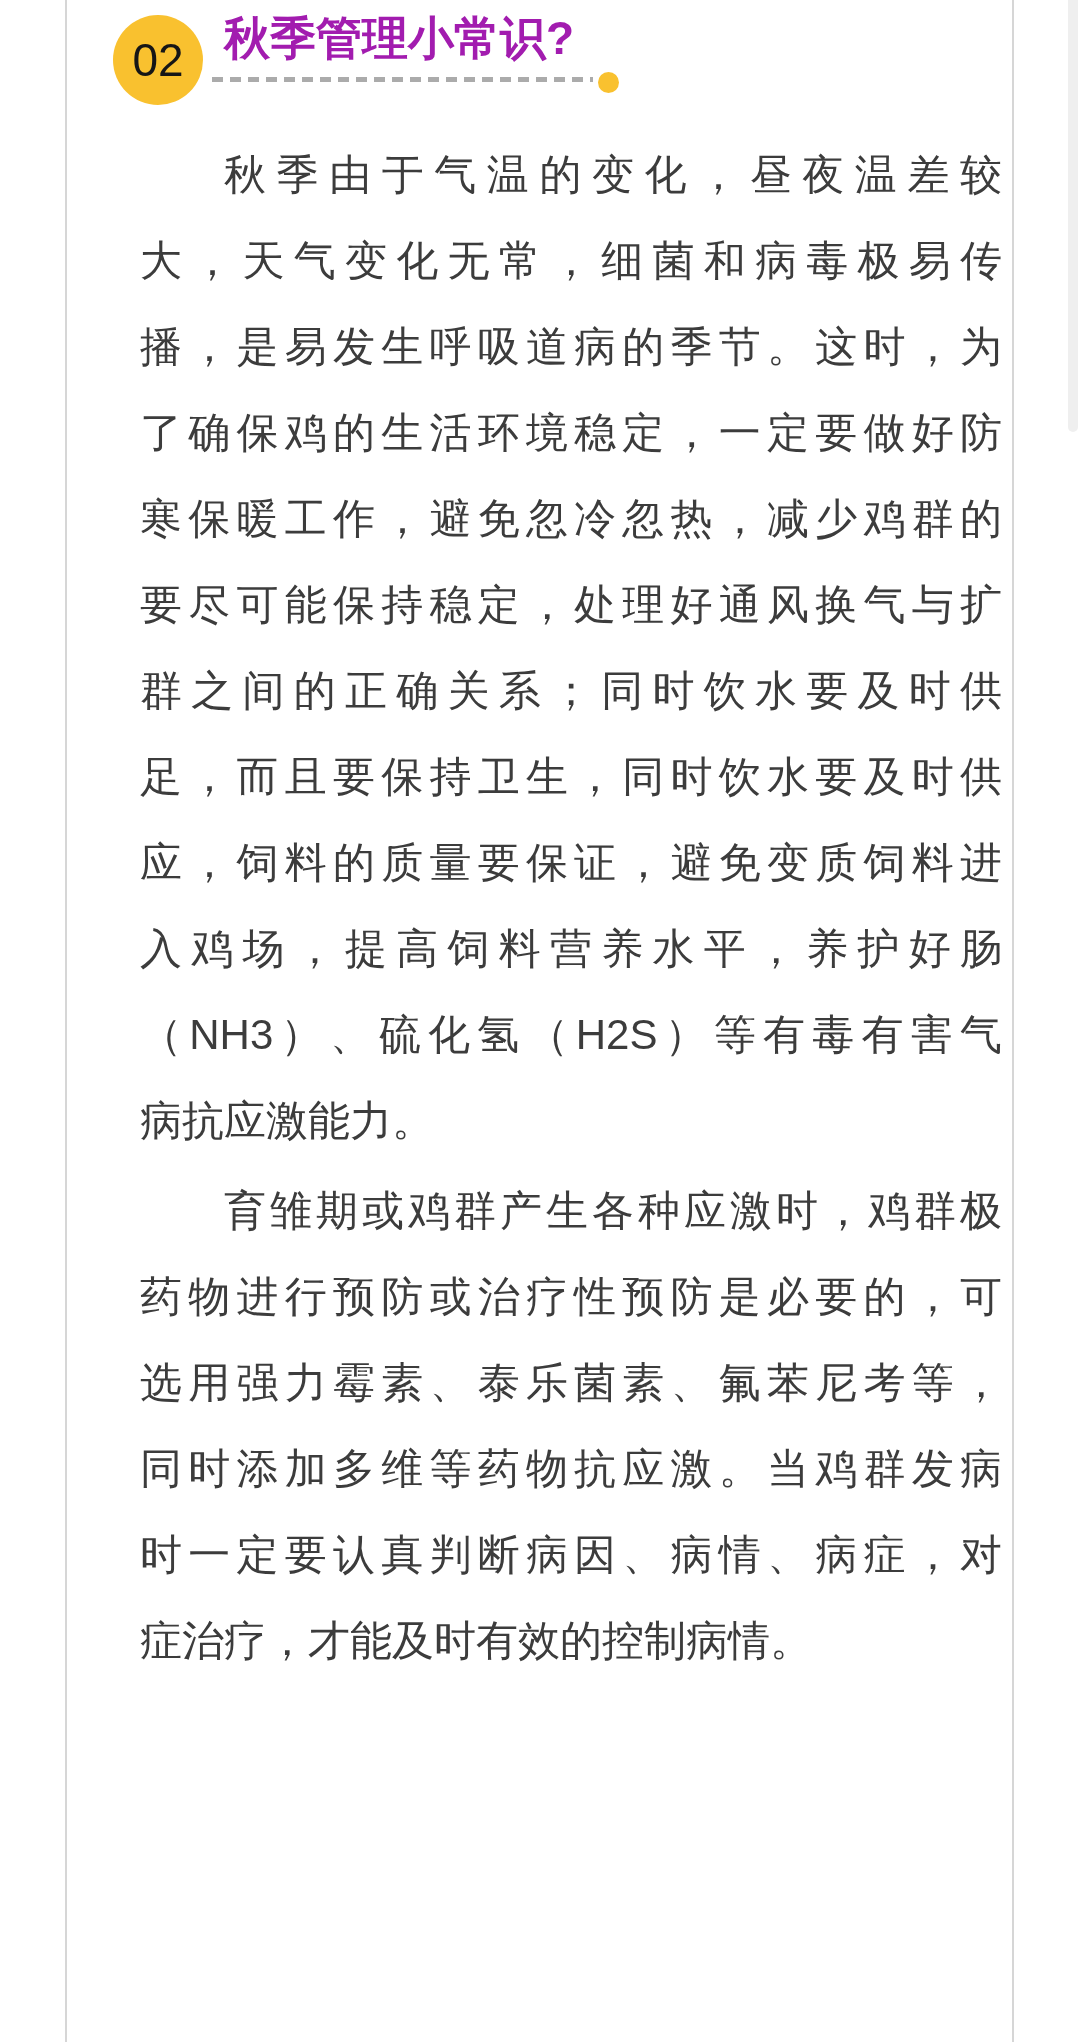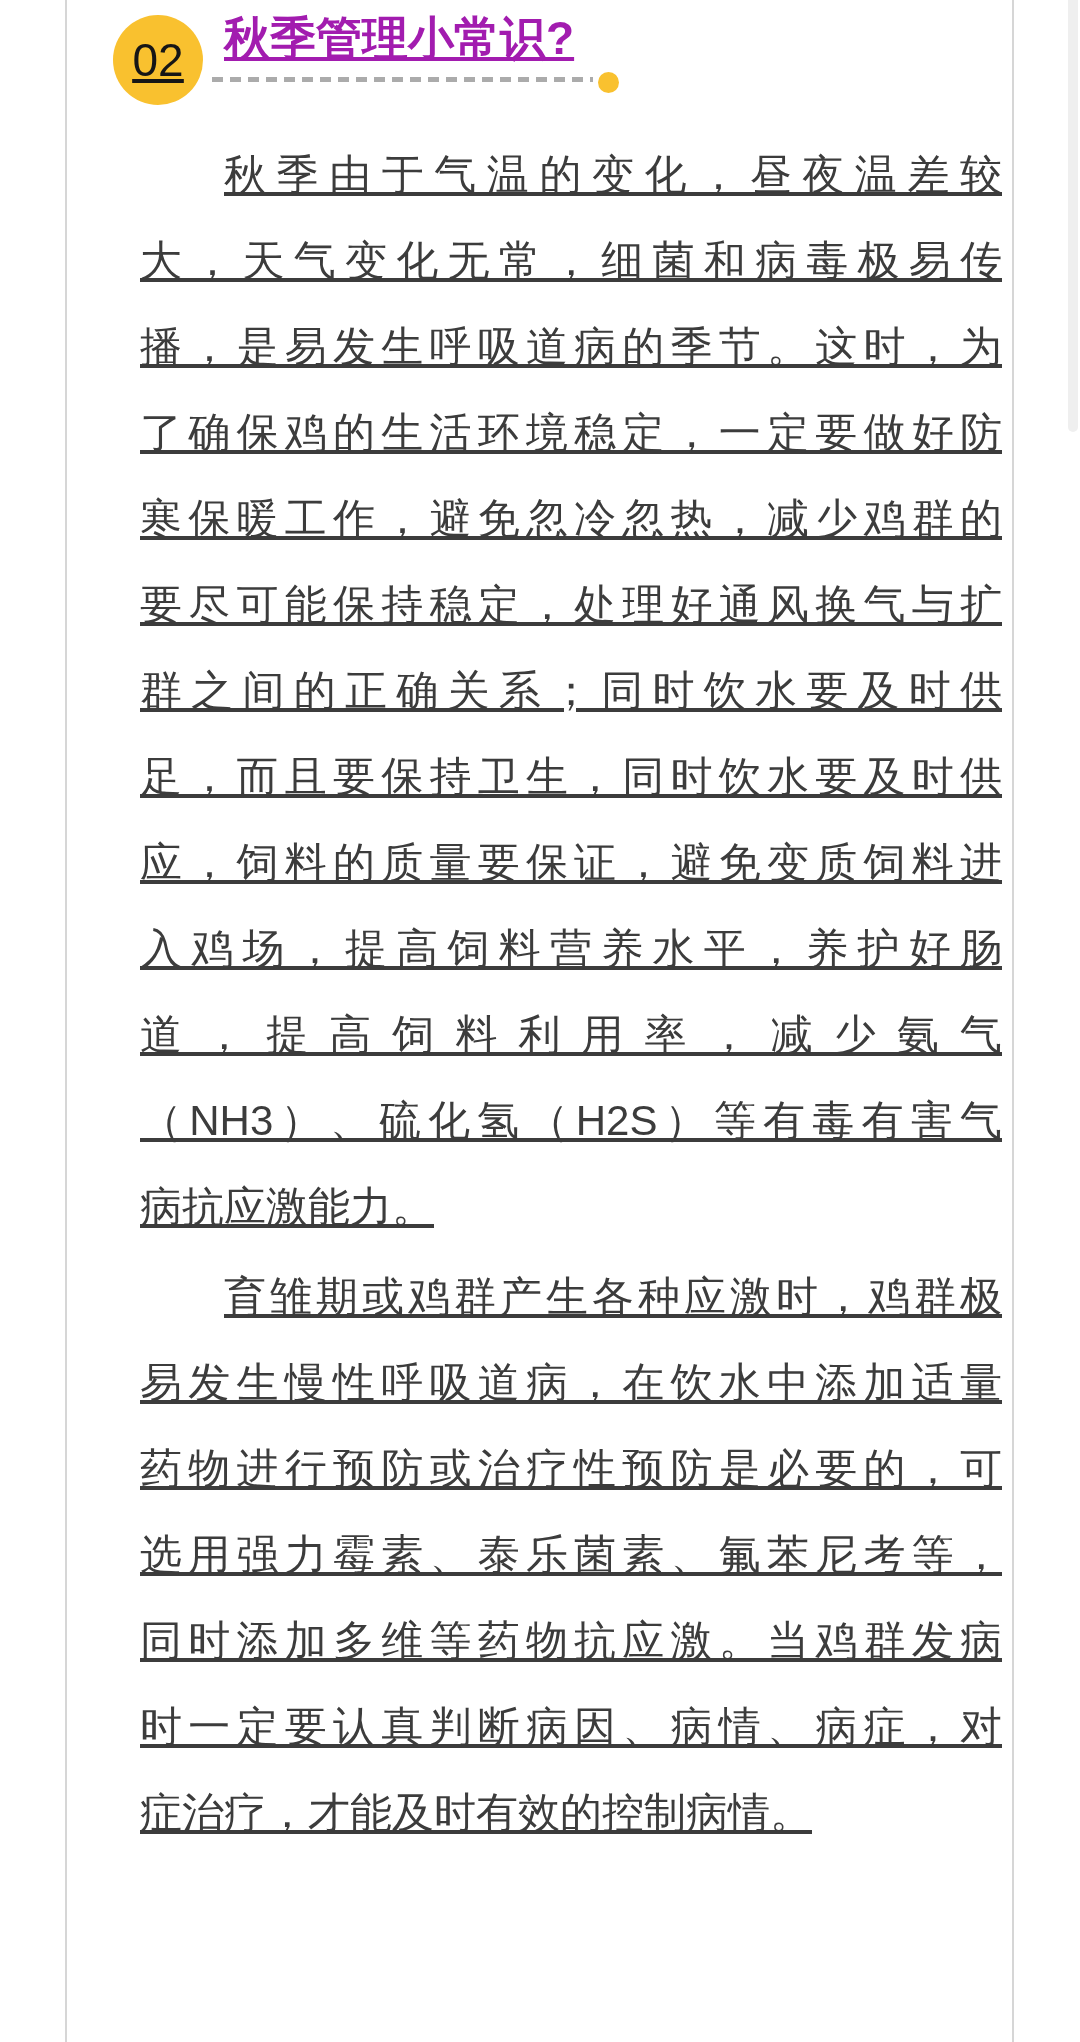--- a/index.html
+++ b/index.html
@@ -1,15 +1,15 @@
 <!DOCTYPE html>
 <html><head>
 <meta charset="utf-8">
 <style>
-  * { margin: 0; padding: 0; box-sizing: border-box; text-decoration: underline; }
+  * { margin: 0; padding: 0; box-sizing: border-box; }
   html, body { background: #ffffff; }
   body {
     font-family: "Liberation Sans", sans-serif;
     width: 1080px; height: 2042px;
     position: relative; overflow: hidden;
   }
   .page { position: absolute; inset: 0; background: #ffffff; }
 
   .border-left, .border-right {
     position: absolute; top: 0; bottom: 0; width: 2px; background: #d6d6d6;
@@ -82,27 +82,25 @@
         <div class="line">秋季由于气温的变化，昼夜温差较</div>
         <div class="line">大，天气变化无常，细菌和病毒极易传</div>
         <div class="line">播，是易发生呼吸道病的季节。这时，为</div>
         <div class="line">了确保鸡的生活环境稳定，一定要做好防</div>
         <div class="line">寒保暖工作，避免忽冷忽热，减少鸡群的</div>
         <div class="line">要尽可能保持稳定，处理好通风换气与扩</div>
         <div class="line">群之间的正确关系；同时饮水要及时供</div>
         <div class="line">足，而且要保持卫生，同时饮水要及时供</div>
         <div class="line">应，饲料的质量要保证，避免变质饲料进</div>
         <div class="line">入鸡场，提高饲料营养水平，养护好肠</div>
-        <div class="line">道，提高饲料利用率，减少氨气</div>
         <div class="line">（NH3）、硫化氢（H2S）等有毒有害气</div>
         <div class="line last-line">病抗应激能力。</div>
       </div>
       <div class="paragraph">
         <div class="line">育雏期或鸡群产生各种应激时，鸡群极</div>
-        <div class="line">易发生慢性呼吸道病，在饮水中添加适量</div>
         <div class="line">药物进行预防或治疗性预防是必要的，可</div>
         <div class="line">选用强力霉素、泰乐菌素、氟苯尼考等，</div>
         <div class="line">同时添加多维等药物抗应激。当鸡群发病</div>
         <div class="line">时一定要认真判断病因、病情、病症，对</div>
         <div class="line last-line">症治疗，才能及时有效的控制病情。</div>
       </div>
     </main>
 
 </div>
 

